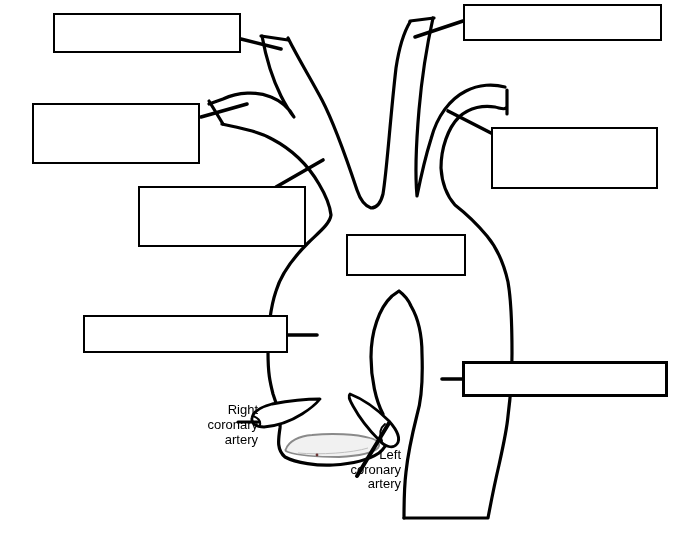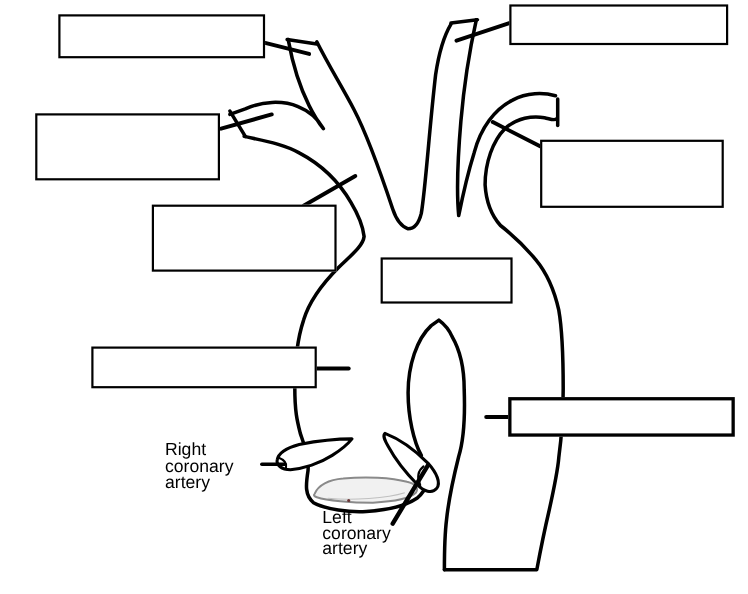--- a/index.html
+++ b/index.html
@@ -28,23 +28,23 @@
     border: 2px solid #000000;
     box-sizing: border-box;
   }
   .label-box.thick {
     border-width: 3px;
   }
   .text-label {
     position: absolute;
     z-index: 3;
     color: #000000;
-    font-size: 16px;
+    font-size: 13px;
     line-height: 14.8px;
-    text-align: left;
+    text-align: right;
     white-space: pre-line;
   }
 </style>
 </head>
 <body>
 
 <div class="stage">
 
   <svg class="drawing" width="680" height="540" viewBox="0 0 680 540">
     <g fill="none" stroke="#000000" stroke-width="3.2" stroke-linecap="round" stroke-linejoin="round">
@@ -101,17 +101,17 @@
   <div class="label-box" style="left:138px; top:186px; width:168px; height:61px;"></div>
   <div class="label-box" style="left:463px; top:4px;   width:199px; height:37px;"></div>
   <div class="label-box" style="left:491px; top:127px; width:167px; height:62px;"></div>
   <div class="label-box" style="left:346px; top:234px; width:120px; height:42px;"></div>
   <div class="label-box" style="left:83px;  top:315px; width:205px; height:38px;"></div>
   <div class="label-box thick" style="left:462px; top:361px; width:206px; height:36px;"></div>
 
   <div class="text-label" style="left:150px; top:403px; width:108px;">Right
 coronary
 artery</div>
-  <div class="text-label" style="left:293px; top:464px; width:108px; line-height:14.5px;">Left
+  <div class="text-label" style="left:293px; top:448px; width:108px; line-height:14.5px;">Left
 coronary
 artery</div>
 
 </div>
 
 </body></html>

